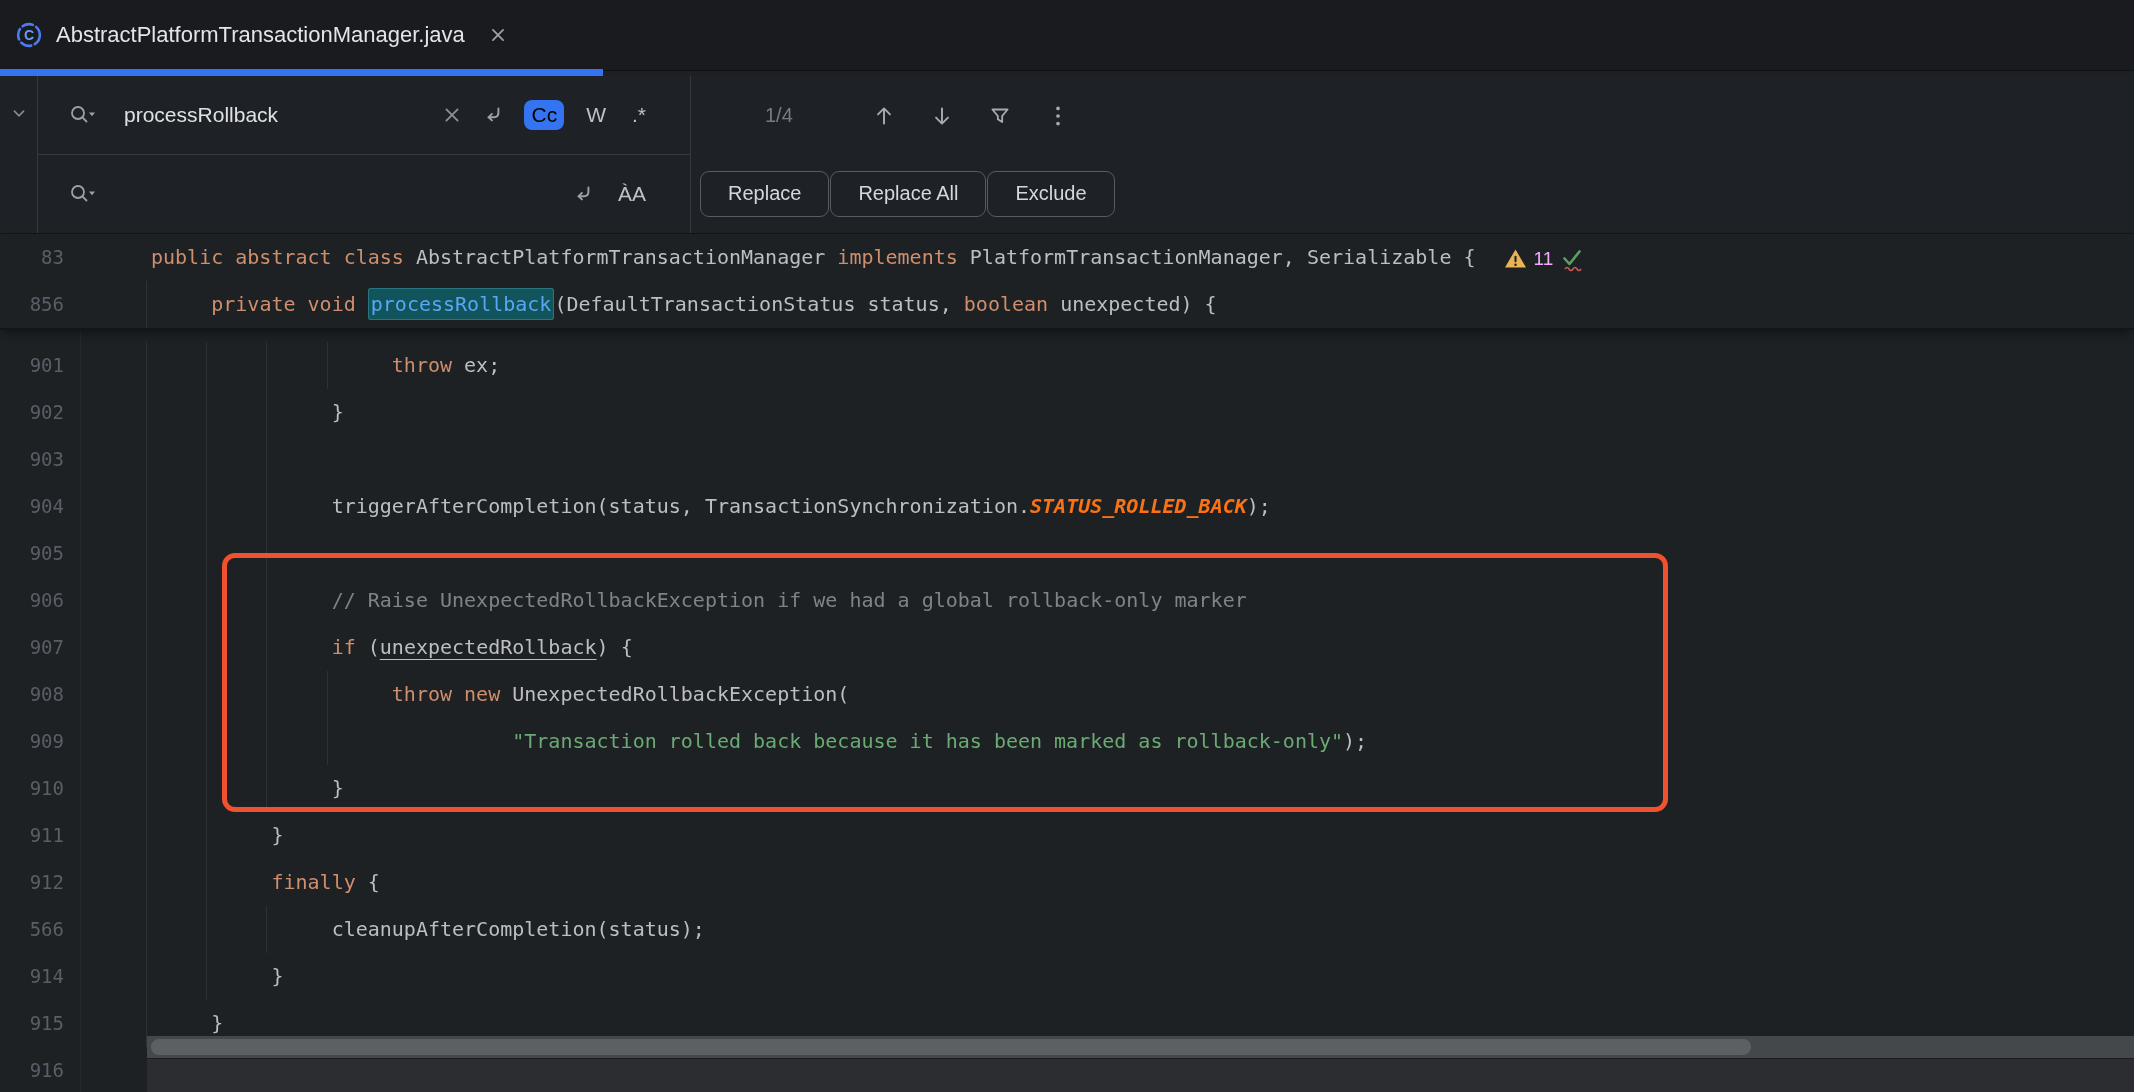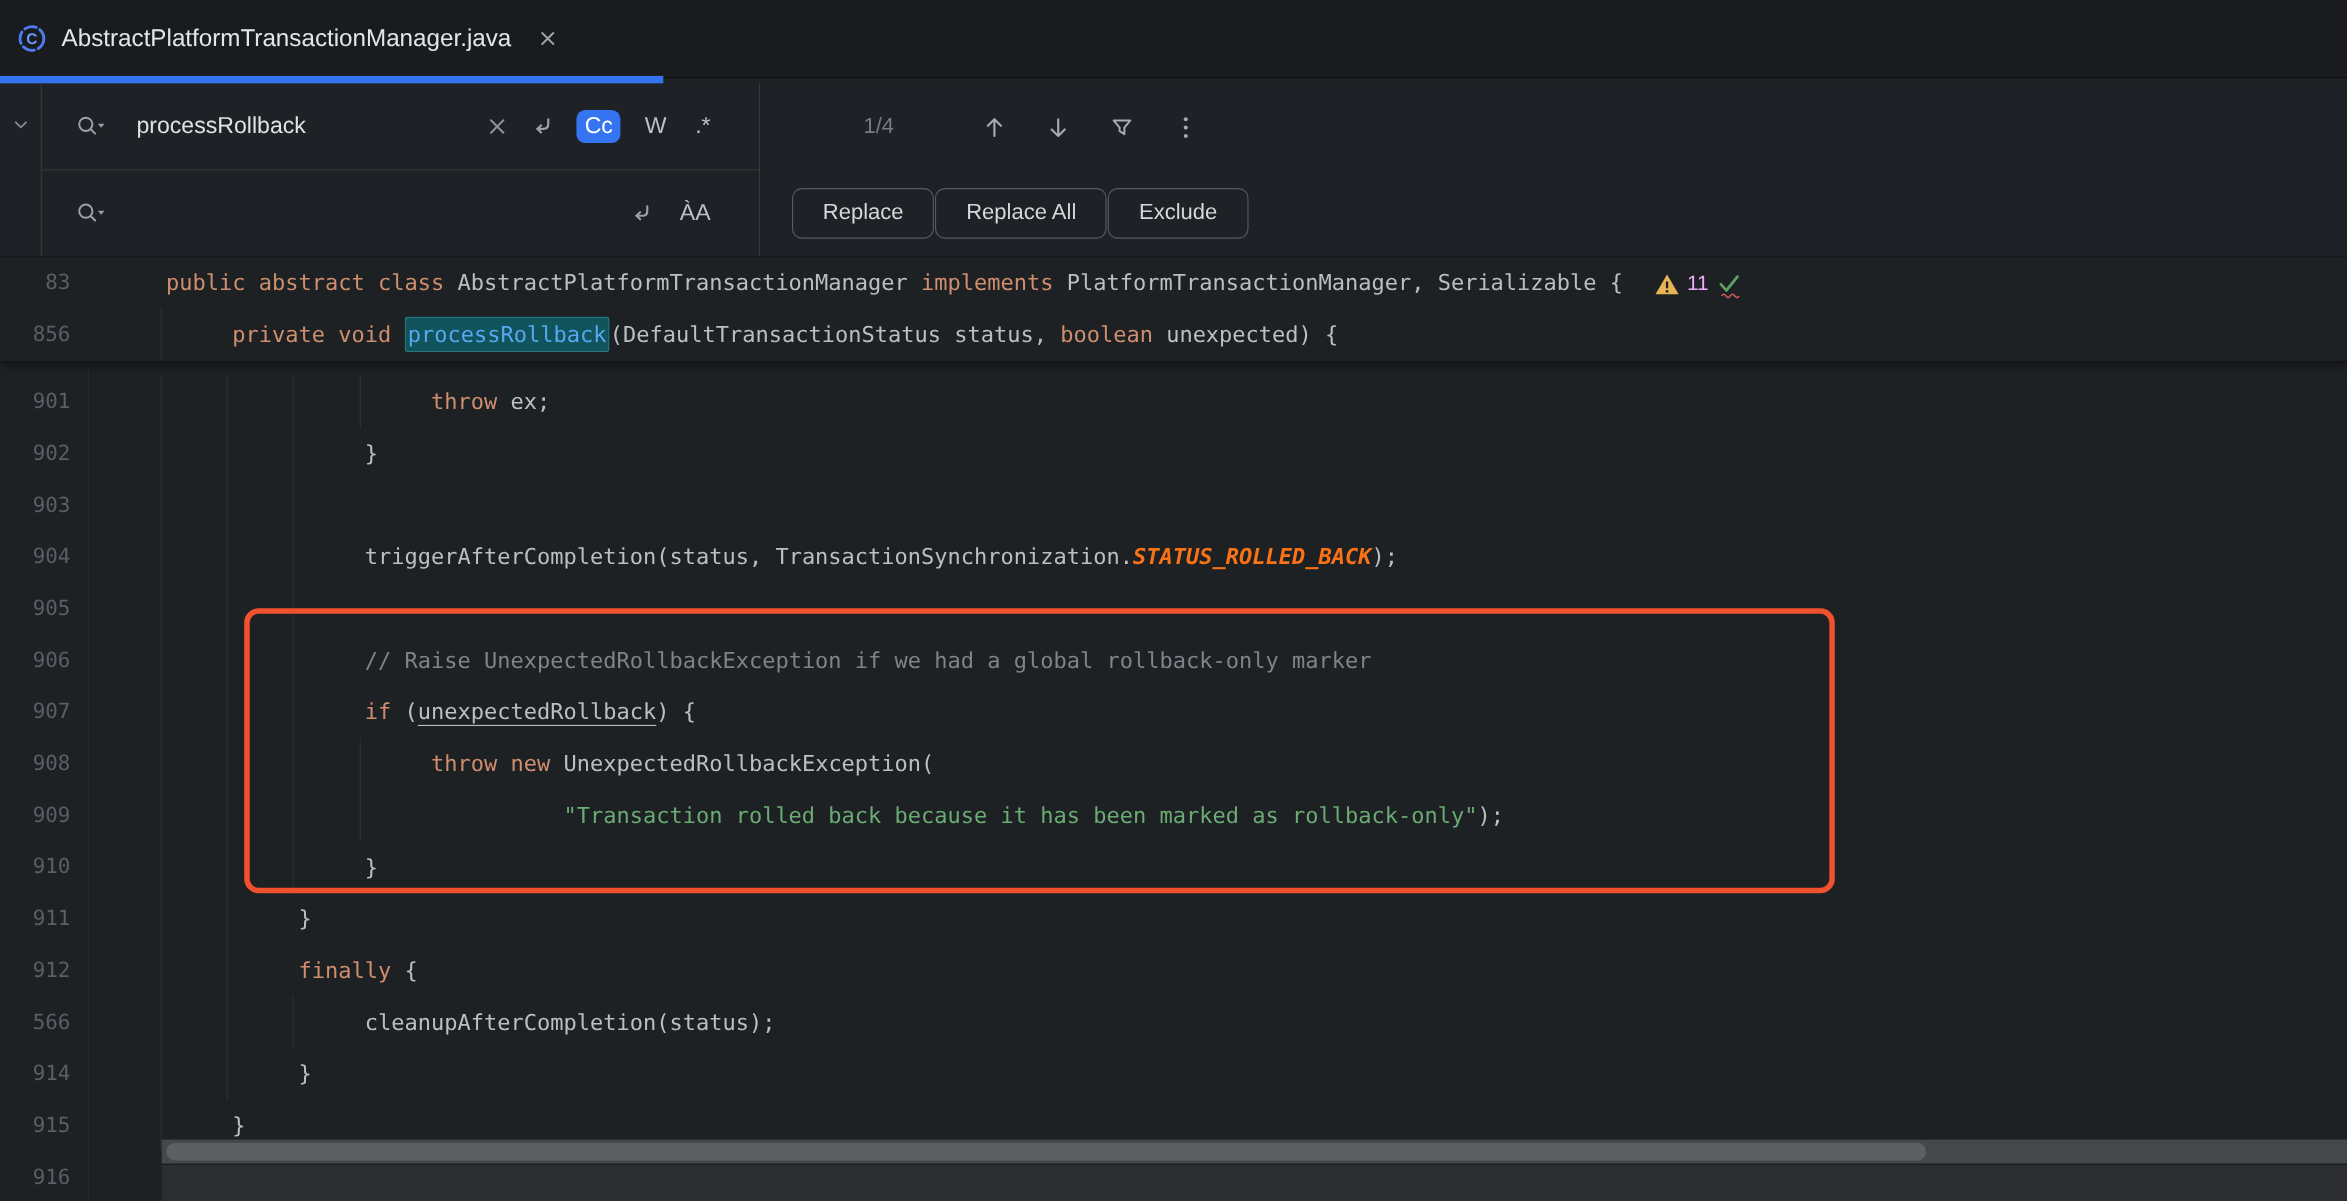--- a/index.html
+++ b/index.html
@@ -19,22 +19,22 @@
   #findbar{position:absolute;left:0;top:76px;width:100%;height:157px;background:#1e2125;
            border-bottom:1px solid #141517;}
   #fb-left{position:absolute;left:0;top:0;width:38px;height:157px;border-right:1px solid #36383d;
            display:flex;align-items:flex-start;justify-content:center;padding-top:26px;box-sizing:border-box;}
   #fb-fields{position:absolute;left:38px;top:0;width:652px;height:157px;border-right:1px solid #36383d;}
   .fb-row{display:flex;align-items:center;height:79px;padding:0 40px 0 30px;box-sizing:border-box;gap:18px;}
   #fb-row-search{border-bottom:1px solid #36383d;}
   #fb-row-replace{height:77px;}
   .query-text{color:#dfe1e5;font-size:21px;flex:1;margin-left:6px;white-space:nowrap;overflow:hidden;}
   .toggle-text{color:#bec1c7;font-size:21px;padding:2px 4px;}
-  .toggle-on{background:#3574f0;color:#ffffff;border-radius:8px;padding:3px 7px;}
-  #fb-right{position:absolute;left:690px;top:0;right:0;height:157px;padding-left:20px;}
+  .toggle-on{background:#3574f0;color:#000000;border-radius:8px;padding:3px 7px;}
+  #fb-right{position:absolute;left:690px;top:0;right:0;height:157px;}
   #fb-right-top{display:flex;align-items:center;height:79px;padding-left:75px;gap:32px;}
   .result-count{color:#787c82;font-size:20px;margin-right:46px;}
   #fb-right-bottom{display:flex;align-items:center;height:77px;padding-left:10px;gap:1px;}
   .fb-btn{background:transparent;border:1px solid #585c62;border-radius:9px;height:46px;
           padding:0 27px;color:#d5d7dc;font-size:20px;font-family:"Liberation Sans",sans-serif;cursor:pointer;}
   .icon-btn{display:flex;align-items:center;justify-content:center;cursor:pointer;}
 
   
   #editor{position:absolute;left:0;top:234px;width:100%;bottom:0;background:#1e2124;}
   #gutter-sep{position:absolute;left:80px;top:0;bottom:0;width:1px;background:#26282c;}

